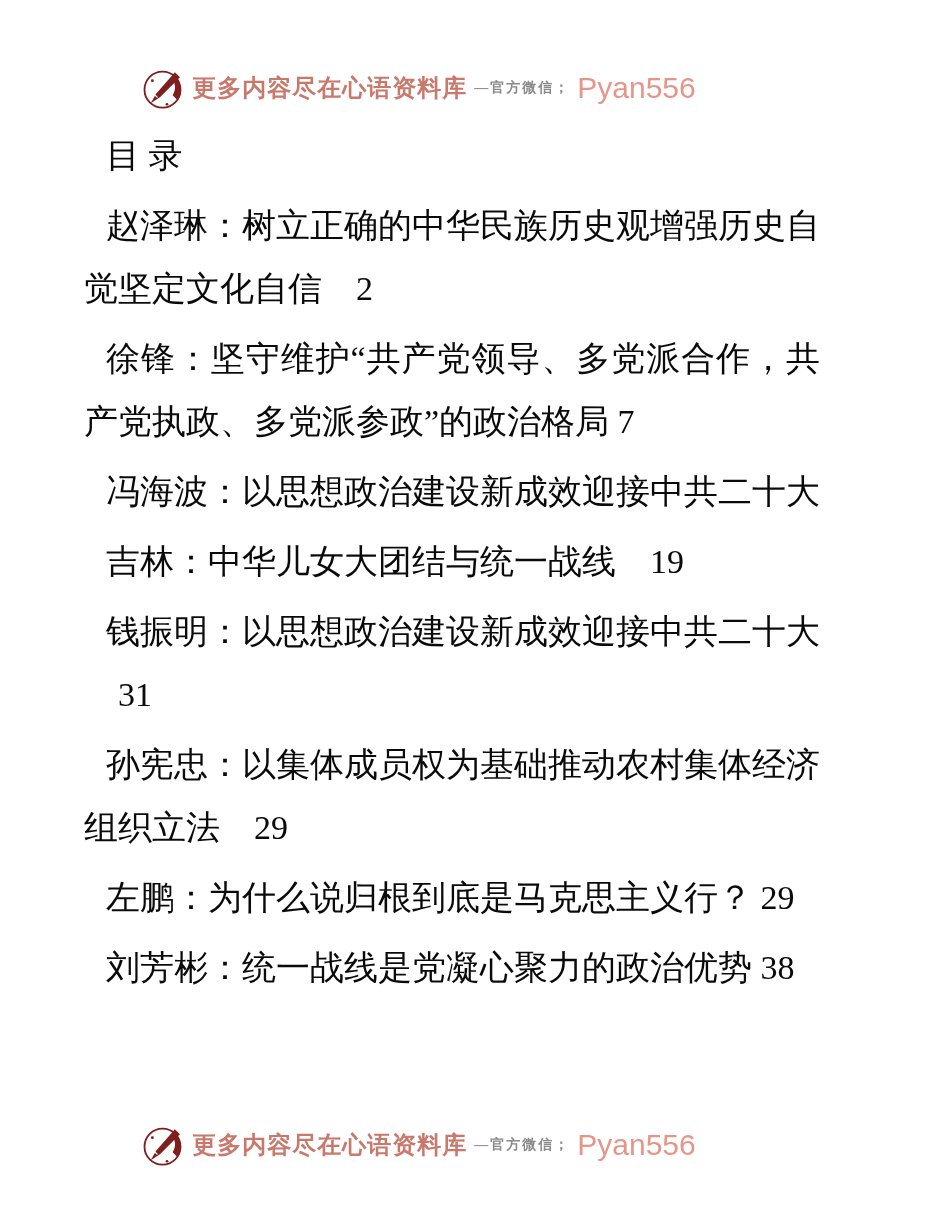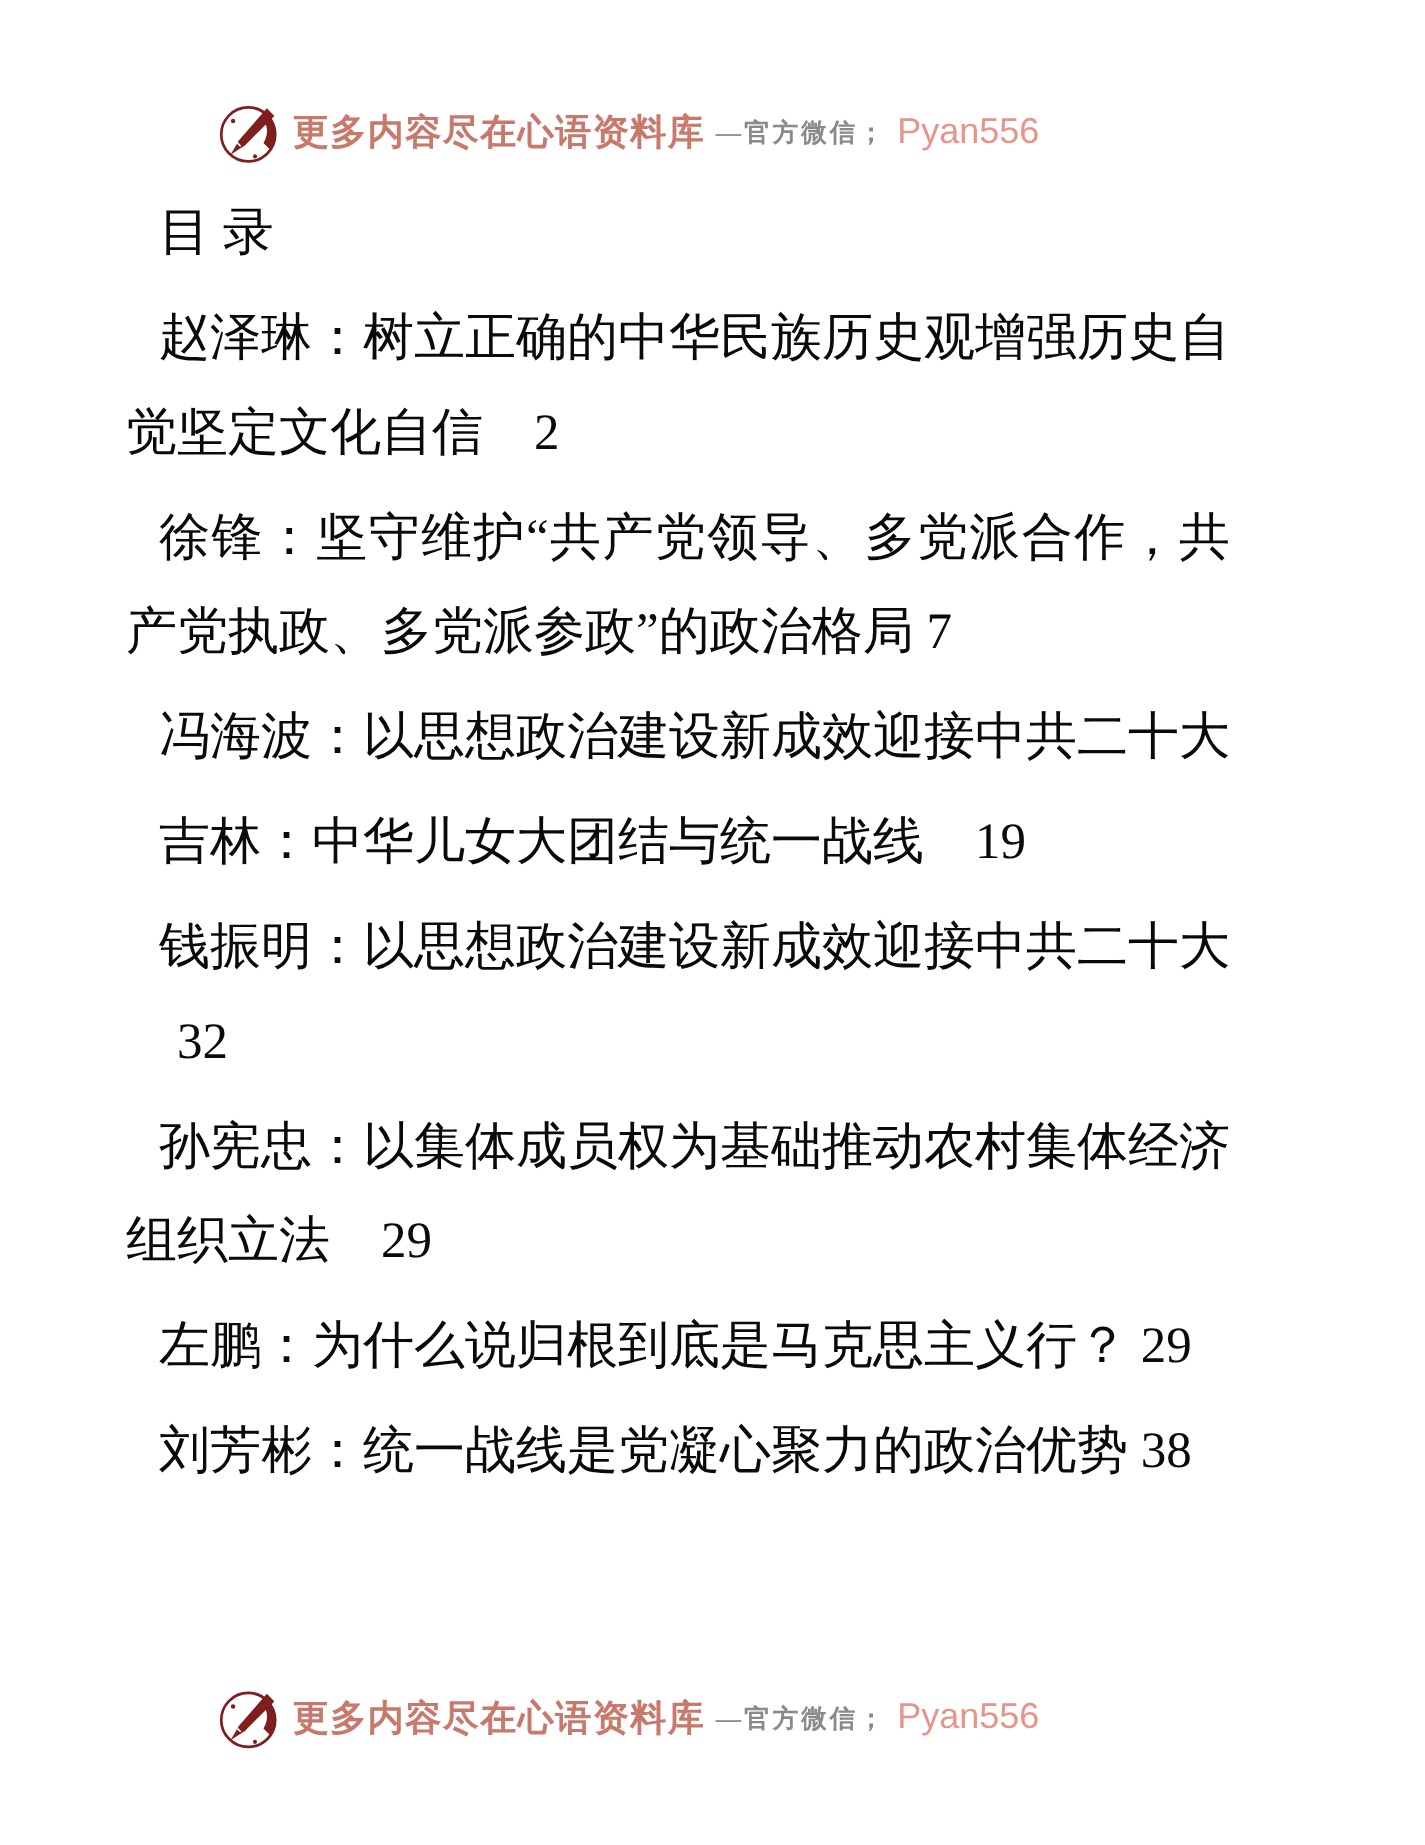--- a/index.html
+++ b/index.html
@@ -19,26 +19,26 @@
   .watermark.header { top: 62px; height: 52px; }
   .watermark.footer { top: 1119px; height: 52px; }
   .logo { display: inline-flex; color: var(--logo, #7e1e1e); }
   .logo svg { width: 45px; height: 45px; display: block; }
   .brand {
     font-size: 24px; font-weight: 700;
     color: var(--brand, #c8796c);
     letter-spacing: 1px;
   }
   .sep {
-    font-size: 17px; font-weight: 600;
+    font-size: 14px; font-weight: 600;
     color: var(--separator, #8a8a8a);
     letter-spacing: 2px;
   }
   .account {
-    font-size: 24px;
+    font-size: 30px;
     color: var(--account, #e6958b);
     font-family: "Liberation Sans", "DejaVu Sans", sans-serif;
   }
   .content {
     position: absolute; left: 84px; top: 124px; width: 736px;
     font-size: 34px; line-height: 63px;
     color: var(--text, #0a0a0a);
   }
   .toc-title { margin-bottom: 7px; text-indent: 22px; }
   .entry { margin-bottom: 7px; }
@@ -77,21 +77,21 @@
         <div class="line">产党执政、多党派参政”的政治格局 7</div>
       </div>
       <div class="entry">
         <div class="line fill">冯海波：以思想政治建设新成效迎接中共二十大</div>
       </div>
       <div class="entry">
         <div class="line">吉林：中华儿女大团结与统一战线　19</div>
       </div>
       <div class="entry">
         <div class="line fill">钱振明：以思想政治建设新成效迎接中共二十大</div>
-        <div class="line">　32</div>
+        <div class="line">　31</div>
       </div>
       <div class="entry">
         <div class="line fill">孙宪忠：以集体成员权为基础推动农村集体经济</div>
         <div class="line">组织立法　29</div>
       </div>
       <div class="entry">
         <div class="line">左鹏：为什么说归根到底是马克思主义行？ 29</div>
       </div>
       <div class="entry">
         <div class="line">刘芳彬：统一战线是党凝心聚力的政治优势 38</div>

